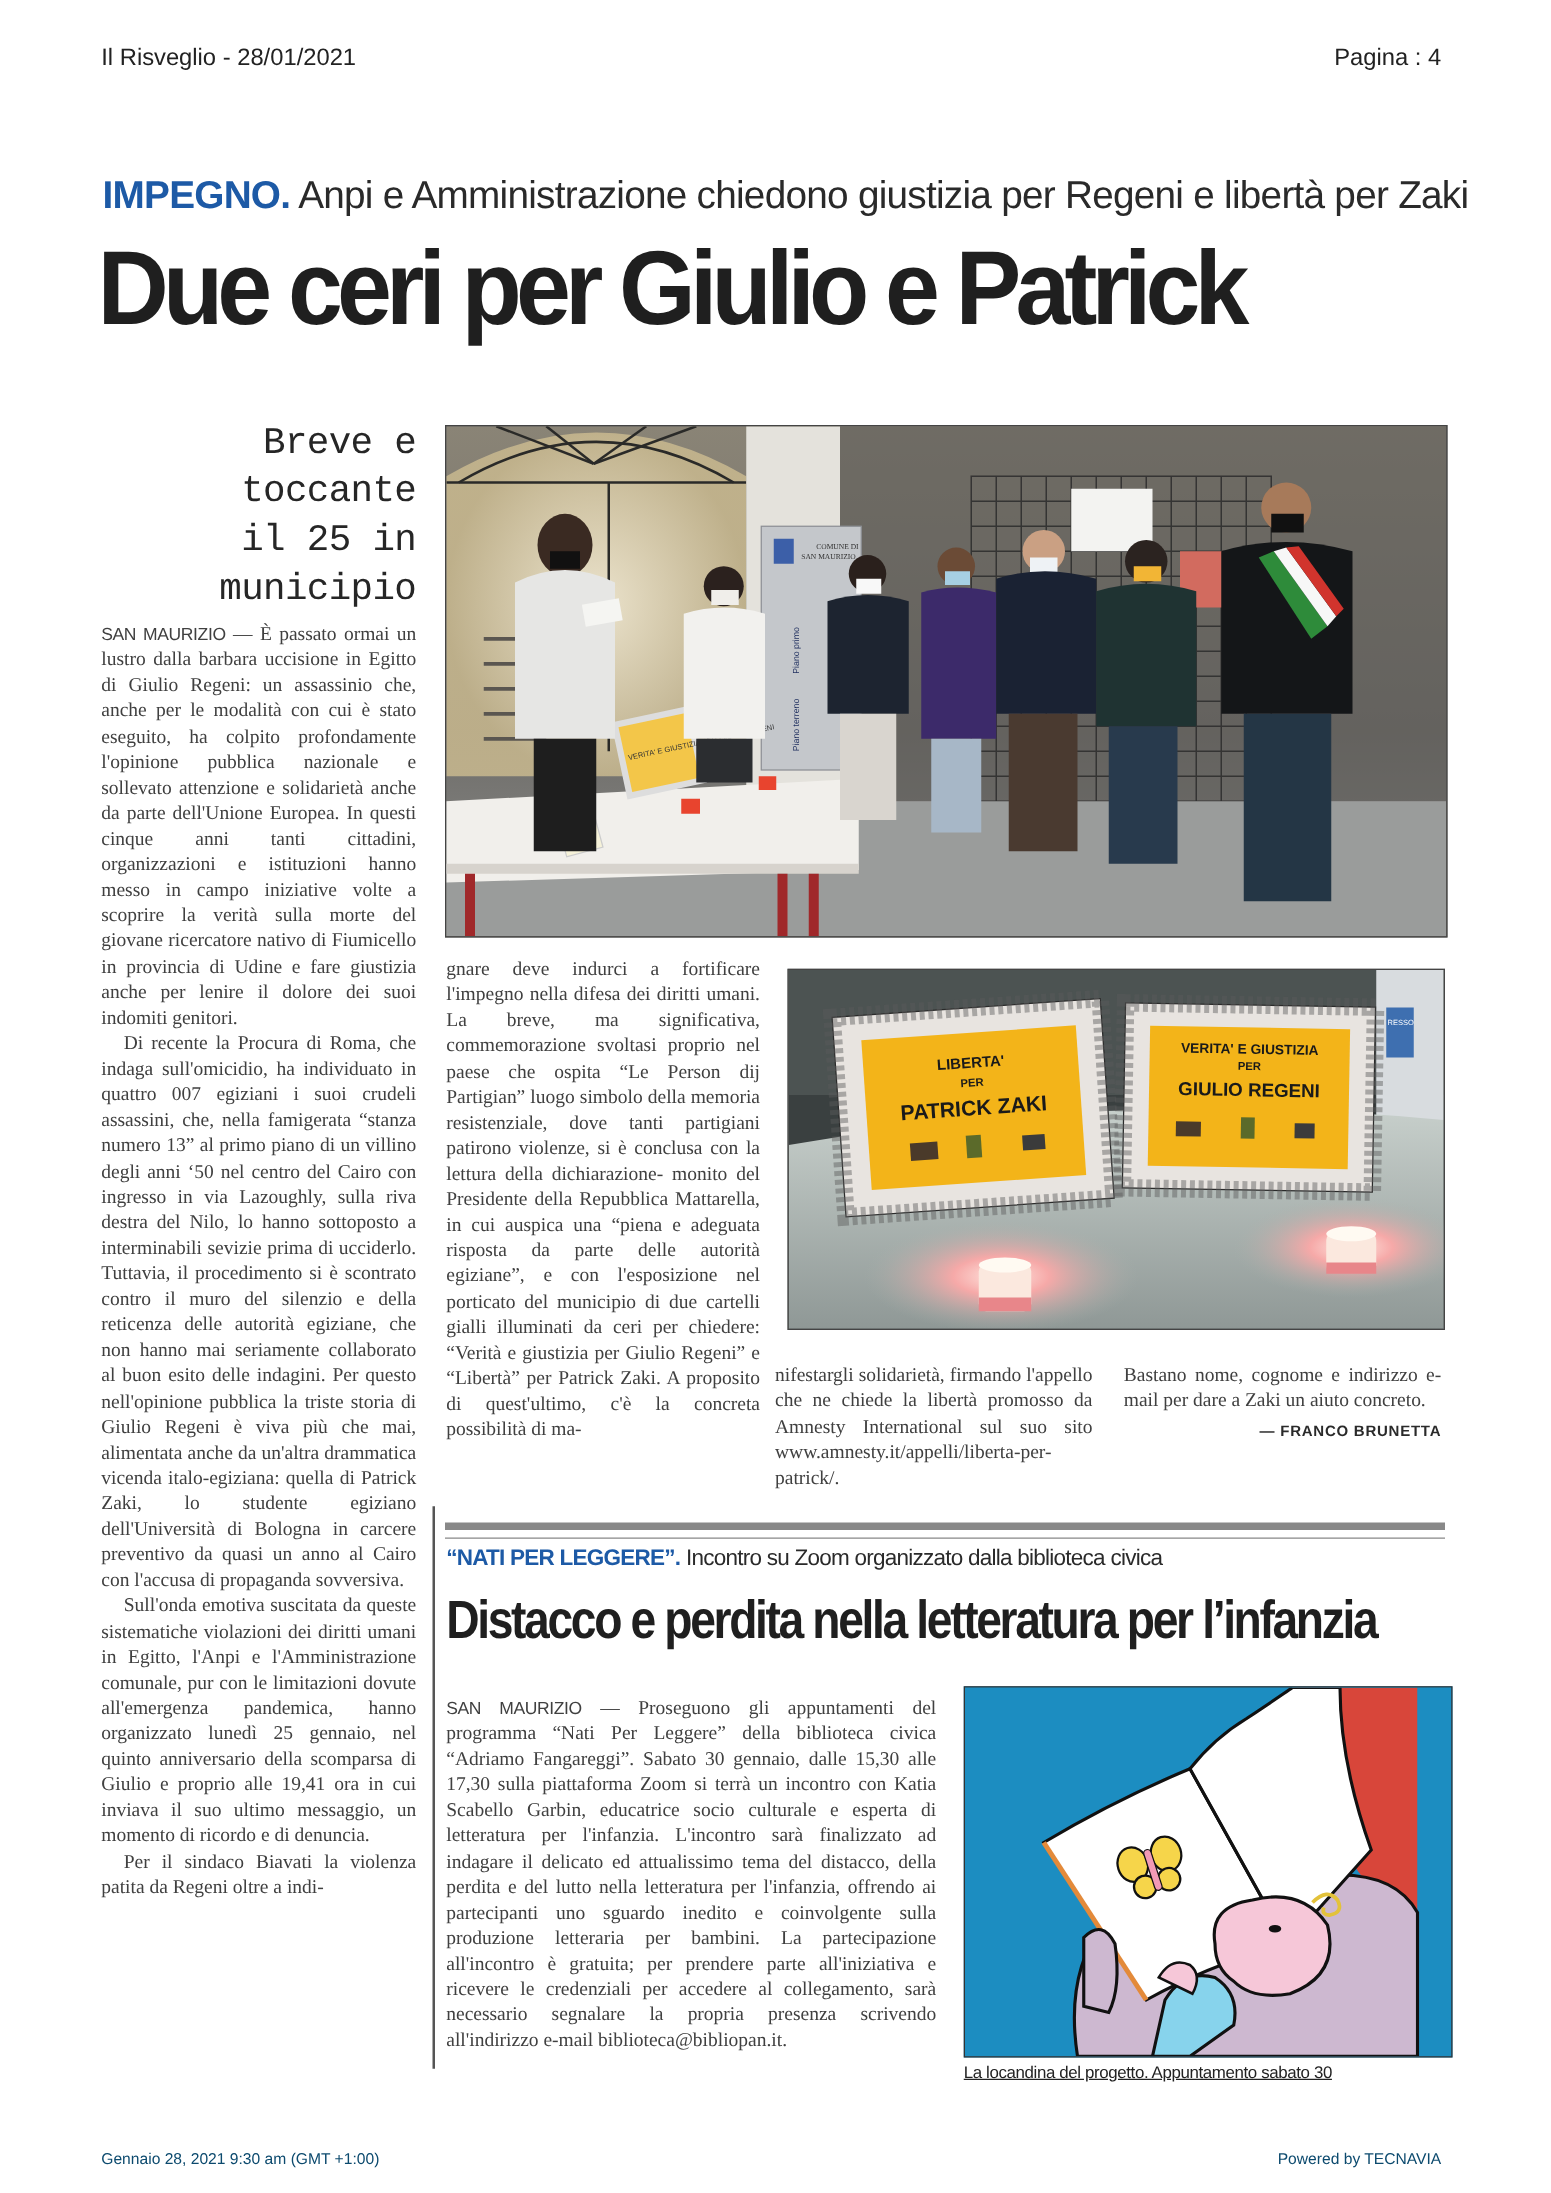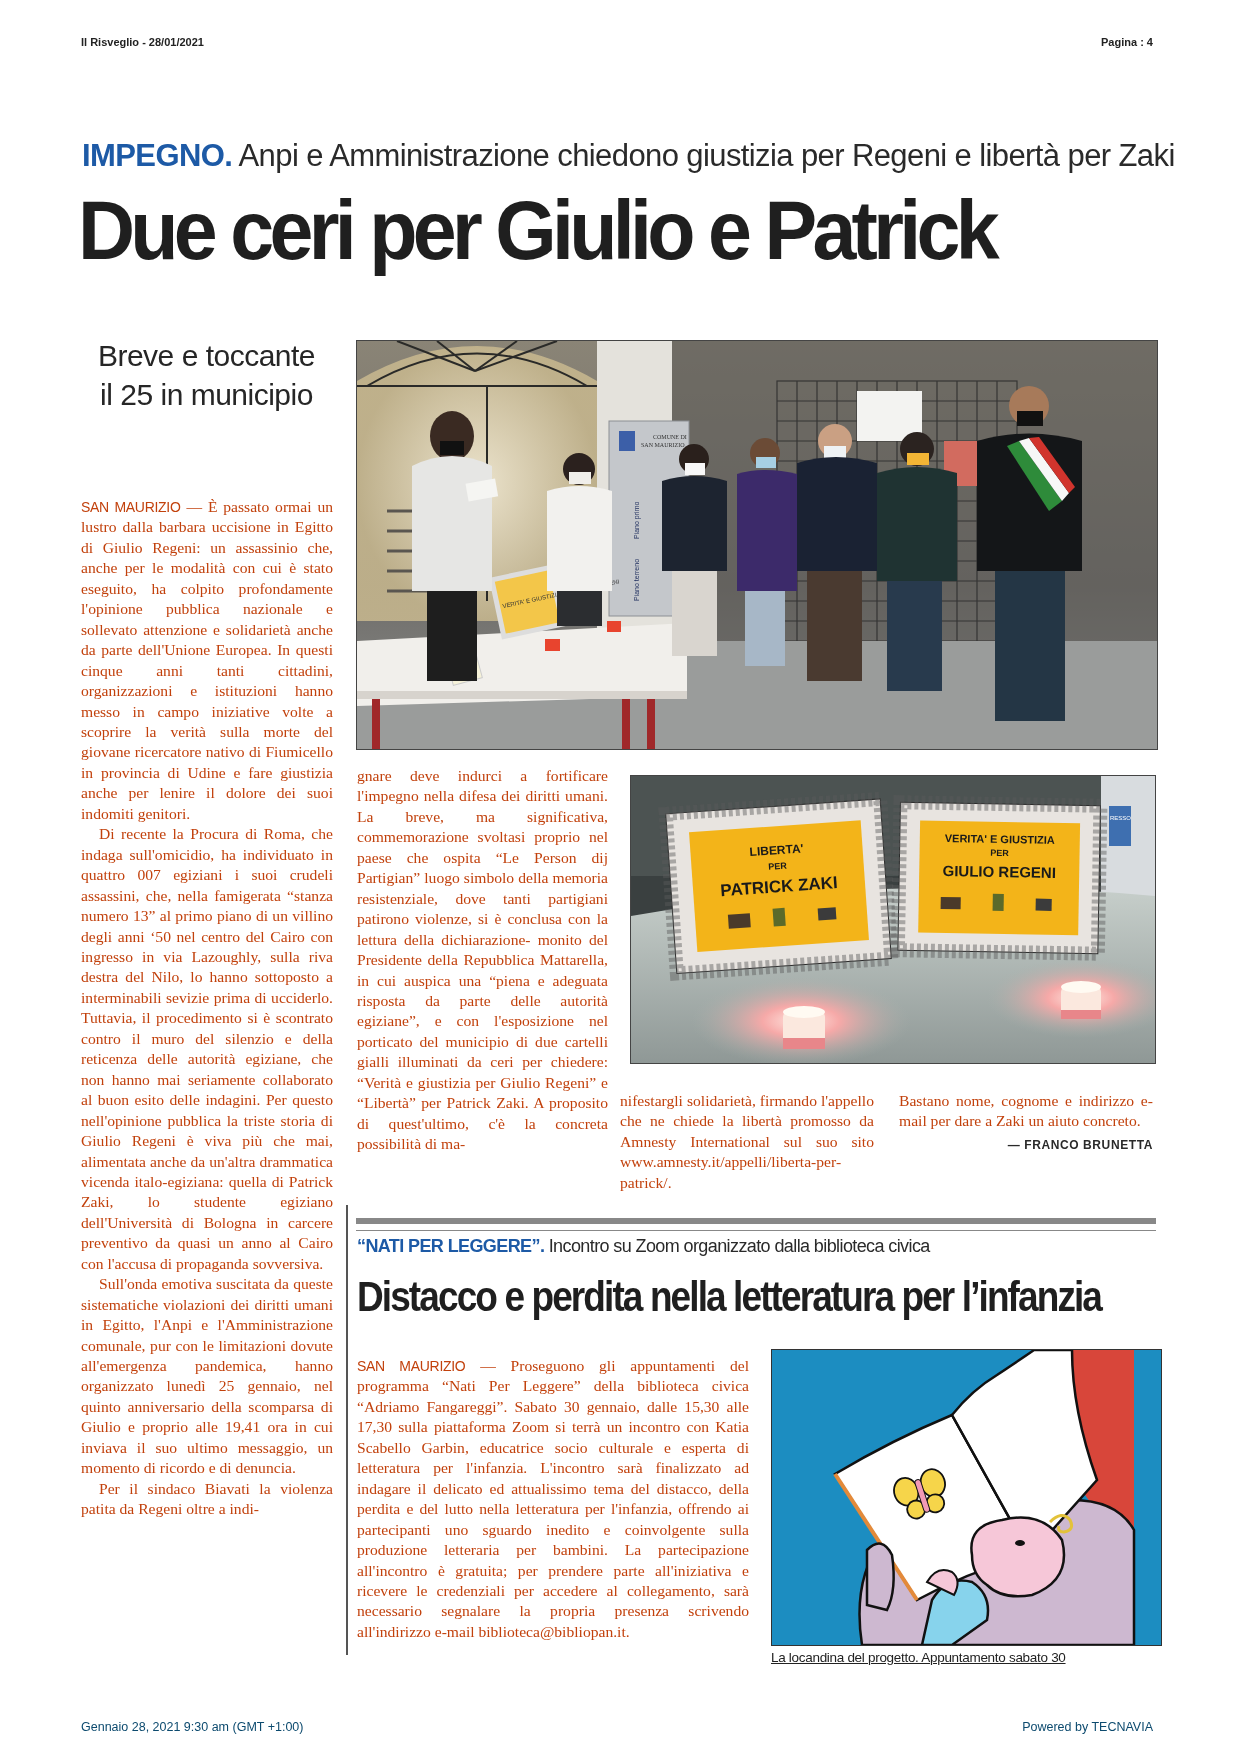--- a/index.html
+++ b/index.html
@@ -2,29 +2,29 @@
 <html><head>
 <meta charset="utf-8">
 <style>
   html, body { margin: 0; padding: 0; background: #ffffff; }
   body { width: 1241px; height: 1754px; position: relative; overflow: hidden; color: #1a1a1a; }
   .abs { position: absolute; }
   .sans { font-family: "Liberation Sans", "DejaVu Sans", sans-serif; }
   .cond { font-family: "Liberation Sans", "DejaVu Sans", sans-serif; }
   .serif { font-family: "Liberation Serif", "DejaVu Serif", serif; }
 
-  .top-meta { top: 36px; font-size: 11px; color: #222; font-weight: bold; }
+  .top-meta { top: 36px; font-size: 19px; color: #222; }
   .kicker-line { left: 82px; top: 138px; width: 1080px; font-size: 31px; white-space: nowrap; letter-spacing: -0.6px; transform-origin: left top; }
   .kicker-blue { color: #1d5aa6; font-weight: bold; }
   .kicker-text { color: #2a2a2a; }
   .headline { left: 78px; top: 188px; font-size: 84px; font-weight: bold; letter-spacing: -5px; white-space: nowrap; color: #1f1f1f; transform: scaleX(0.94); transform-origin: left top; line-height: 1; }
 
-  .subhead { left: 80px; top: 336px; width: 253px; text-align: center; font-size: 30px; line-height: 39px; color: #262626; letter-spacing: -0.5px; }
-
-  .body-text { font-size: 15.6px; line-height: 20.45px; text-align: justify; color: #c2410c; }
+  .subhead { left: 80px; top: 336px; width: 253px; text-align: right; font-size: 30px; line-height: 39px; color: #262626; letter-spacing: -0.5px; font-family: Liberation Mono, monospace; }
+
+  .body-text { font-size: 15.6px; line-height: 20.45px; text-align: justify; color: #404040; }
   .body-text p { margin: 0; }
   .body-text .indent { text-indent: 18px; }
   .dateline { font-family: "Liberation Sans", "DejaVu Sans", sans-serif; font-size: 14px; letter-spacing: -0.3px; }
 
   .col1 { left: 81px; top: 497px; width: 252px; }
   .col2 { left: 357px; top: 766px; width: 251px; }
   .col3 { left: 620px; top: 1091px; width: 254px; }
   .col4 { left: 899px; top: 1091px; width: 254px; }
 
   .byline { right: 88px; top: 1138px; font-size: 12px; letter-spacing: 0.6px; font-weight: bold; color: #2a2a2a; }

